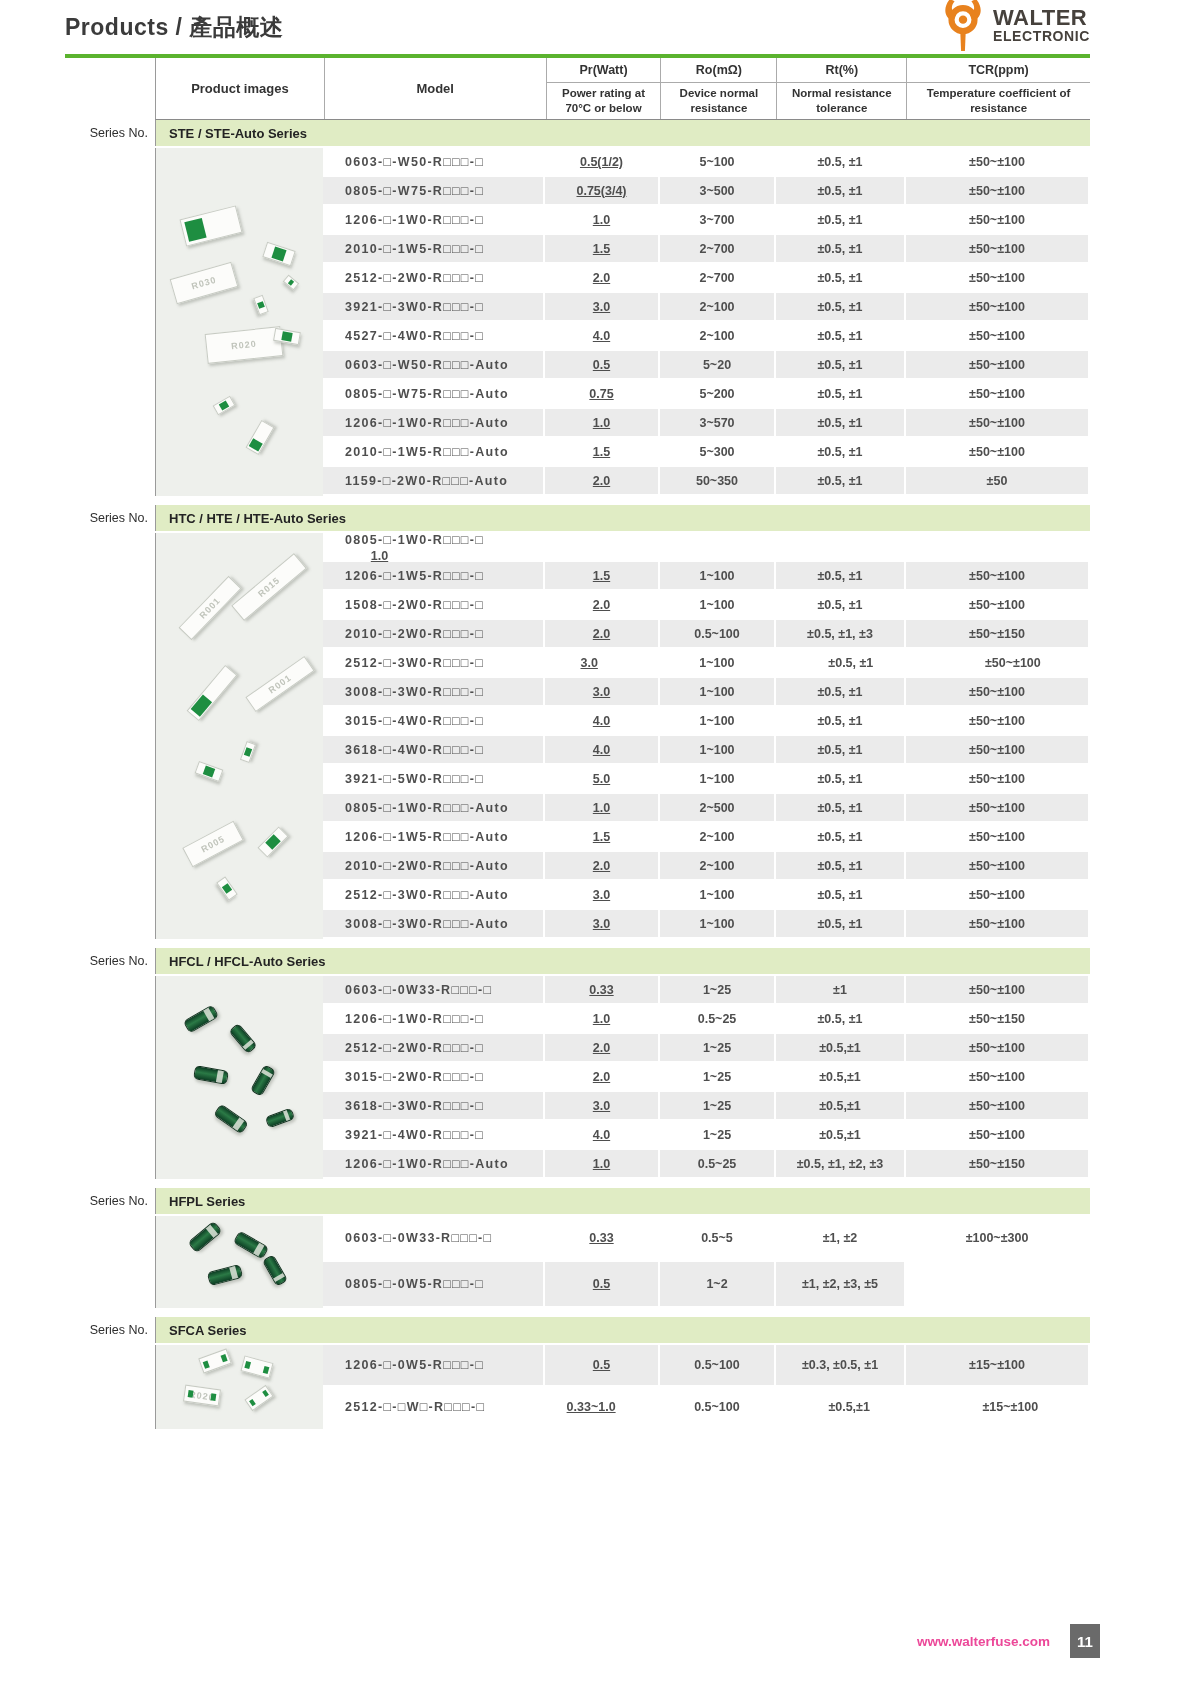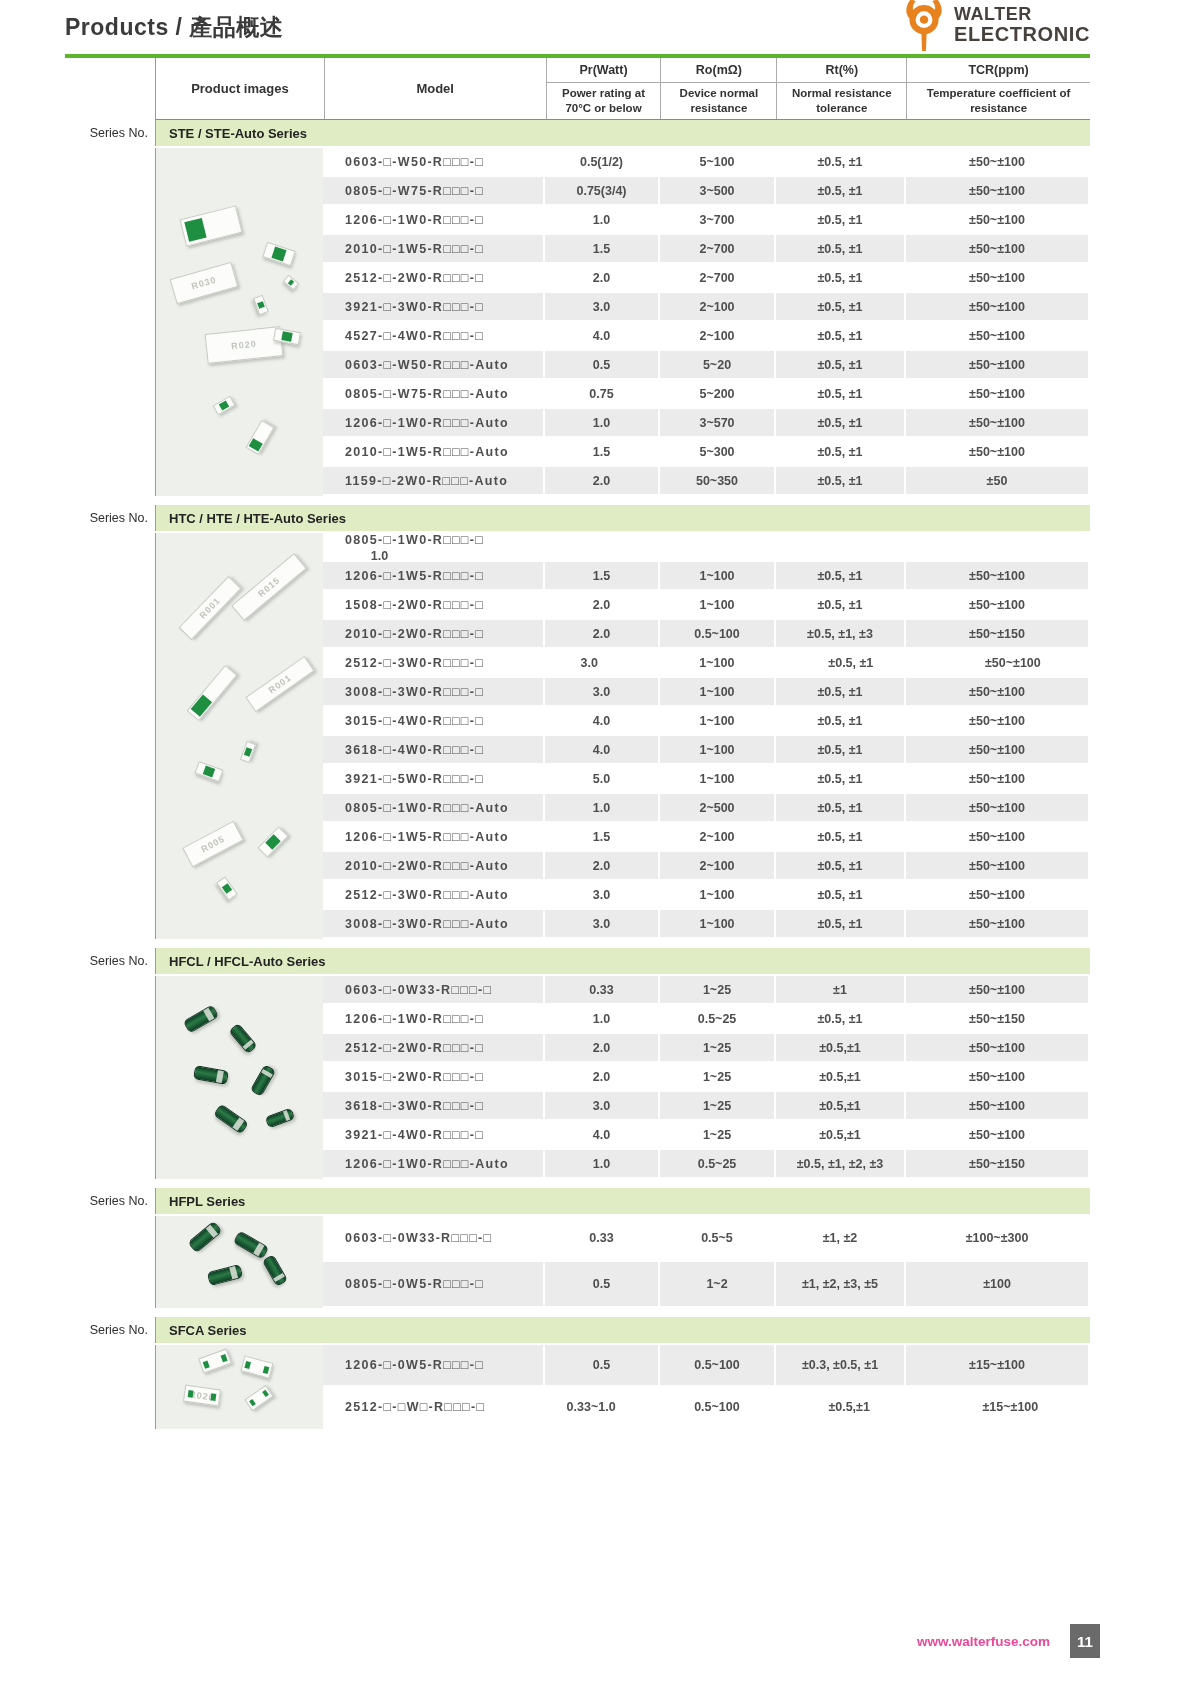--- a/index.html
+++ b/index.html
@@ -5,22 +5,22 @@
   html,body{margin:0;padding:0;background:#fff;}
   .page{position:relative;width:1200px;height:1696px;background:#fff;overflow:hidden;
         font-family:"Liberation Sans","DejaVu Sans",sans-serif;color:#3c3c3c;}
   .content{position:absolute;left:65px;top:0;width:1025px;}
 
   
   .topbar{display:flex;justify-content:space-between;align-items:flex-start;}
   .page-title{font-size:23px;font-weight:bold;color:#3b3b3b;margin:12px 0 0;letter-spacing:.5px;}
   .logo{display:flex;align-items:center;gap:7px;margin-top:-4px;}
   .logo-text{display:flex;flex-direction:column;line-height:1.05;}
-  .logo-name{font-size:18px;font-weight:bold;color:#46413c;letter-spacing:.5px;}
-  .logo-sub{font-size:20px;font-weight:bold;color:#46413c;letter-spacing:.6px;}
+  .logo-name{font-size:22px;font-weight:bold;color:#46413c;letter-spacing:.5px;}
+  .logo-sub{font-size:14px;font-weight:bold;color:#46413c;letter-spacing:.6px;}
 
   .subtitle{font-size:15px;font-weight:bold;color:#5bb32e;margin:21px 0 7px;}
   .green-rule{height:4px;background:#5bb32e;}
 
   
   .thead{display:flex;height:62px;}
   .thead .spacer{width:90px;}
   .tcells{display:flex;width:935px;border-left:1px solid #9a9a9a;border-bottom:1px solid #8a8a8a;box-sizing:border-box;}
   .h-img,.h-model{display:flex;align-items:center;justify-content:center;font-weight:bold;font-size:13px;color:#333;box-sizing:border-box;}
   .h-img{width:168px;}
@@ -42,21 +42,21 @@
   .body .spacer{width:90px;}
   .photo{width:168px;box-sizing:border-box;border-left:1px solid #9a9a9a;background:#eef0ec;position:relative;overflow:hidden;}
   .rowsbox{width:767px;display:flex;flex-direction:column;}
   .row{display:flex;}
   .cell{box-sizing:border-box;border-right:2px solid #fff;border-bottom:2px solid #fff;
         display:flex;align-items:center;justify-content:center;
         font-size:12.5px;font-weight:bold;color:#4e4e4e;}
   .row.gray .cell{background:#ebebeb;}
   .row.white .cell{background:#ffffff;}
   .cell.model{width:222px;justify-content:flex-start;padding-left:22px;letter-spacing:1.3px;font-size:12.5px;}
-  .cell.pr{width:115px;}
+  .cell.pr{width:115px;text-decoration:underline;}
   .cell.ro{width:116px;}
   .cell.rt{width:130px;}
   .cell.tcr{width:184px;}
 
   
   .chip{position:absolute;box-sizing:border-box;background:#fcfcfa;border:1px solid #c7cbc3;
         box-shadow:1.5px 2.5px 3px rgba(110,116,104,.35);display:flex;align-items:center;justify-content:center;}
   .chip .lbl{color:#c0c4bb;font-size:9px;font-weight:bold;letter-spacing:1px;}
   .chip .band{position:absolute;left:6%;top:10%;width:32%;height:80%;background:#1e8e41;}
   .chip.mini .band{left:30%;width:40%;}
@@ -491,21 +491,20 @@
                   <div class="cell pr">0.33</div>
                   <div class="cell ro">0.5~5</div>
                   <div class="cell rt">±1, ±2</div>
                   <div class="cell tcr">±100~±300</div>
                 </div>
                 <div class="row gray" style="height: 46px;">
                   <div class="cell model">0805-□-0W5-R□□□-□</div>
                   <div class="cell pr">0.5</div>
                   <div class="cell ro">1~2</div>
                   <div class="cell rt">±1, ±2, ±3, ±5</div>
-                  <div class="cell tcr">±100</div>
                 </div>
               </div>
             </div>
           </div>
           <div class="section">
             <div class="bar-row gapped">
               <div class="series-cell">Series No.</div>
               <div class="bar">SFCA Series</div>
             </div>
             <div class="body">

